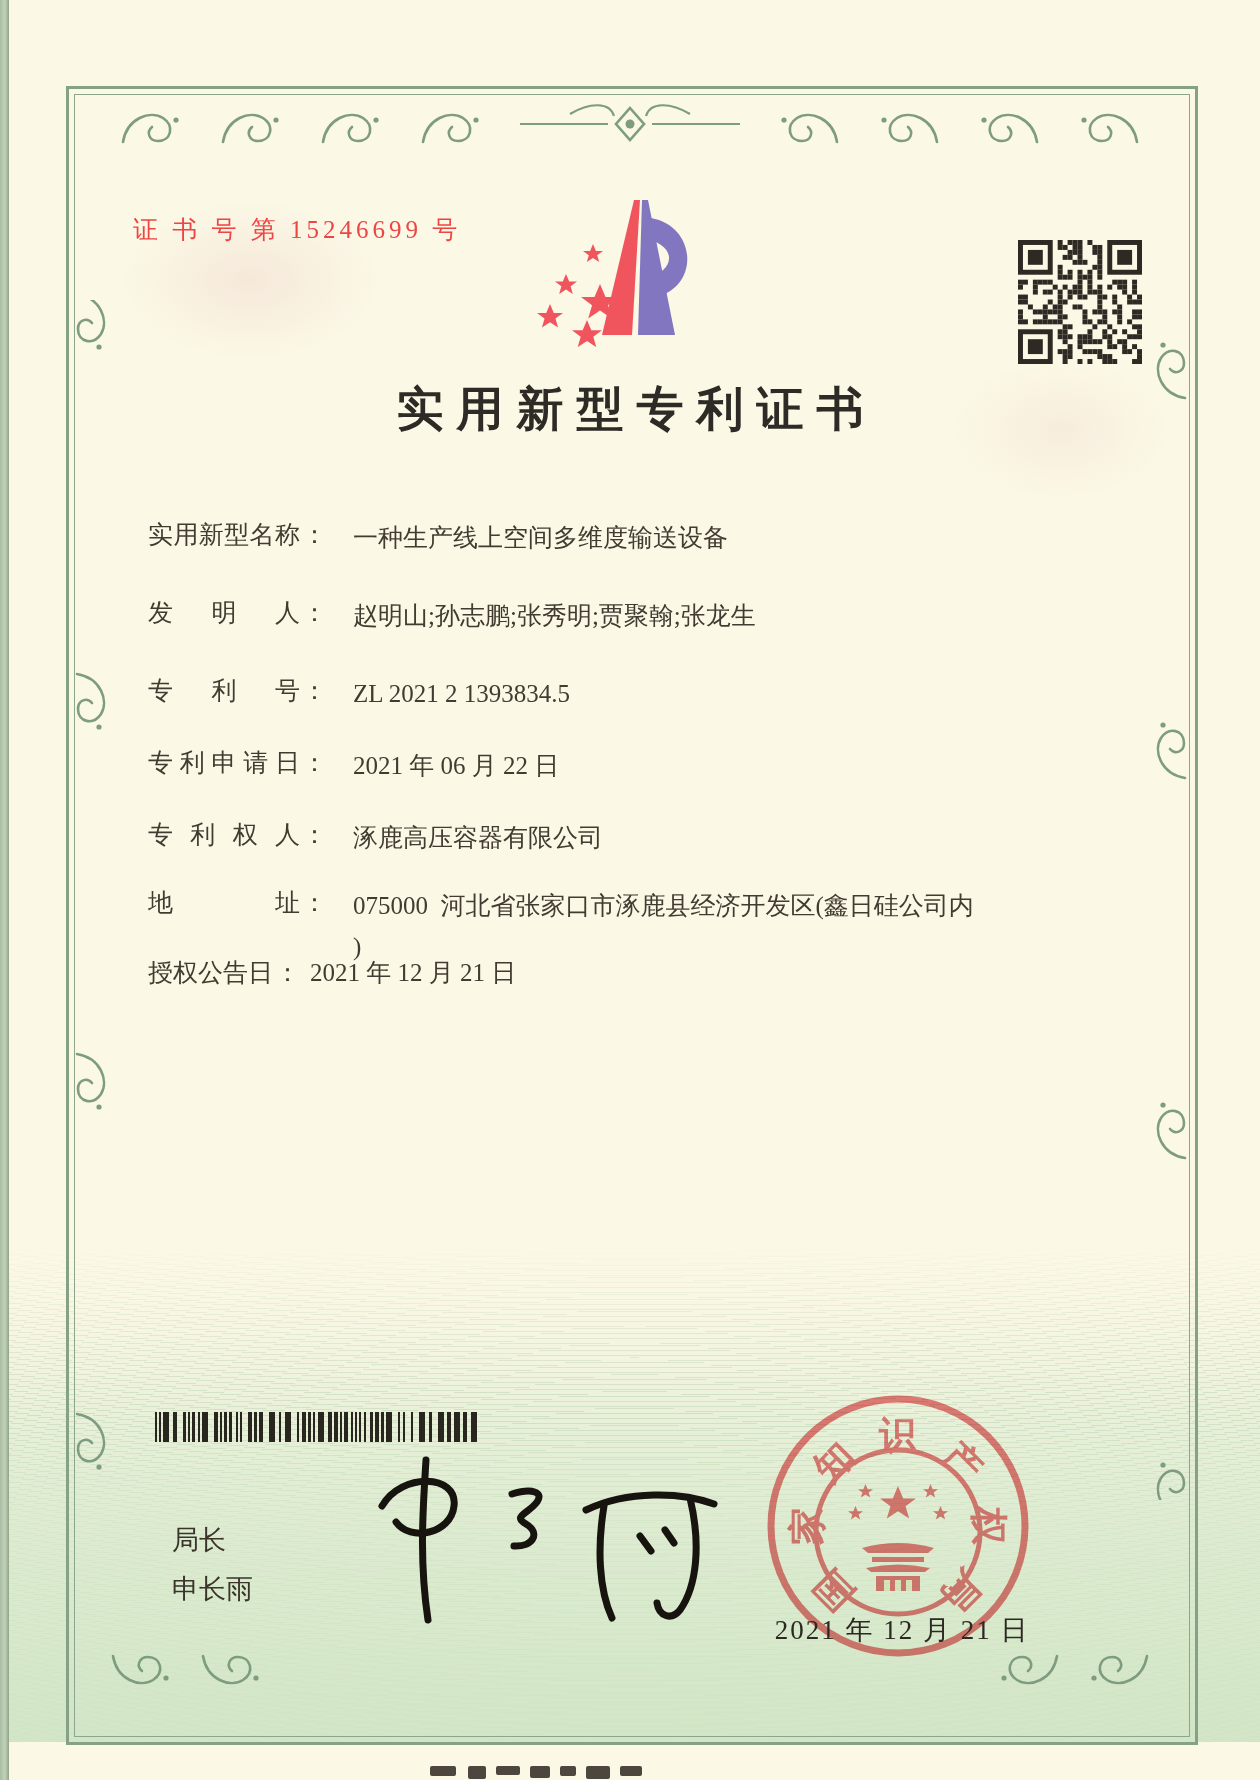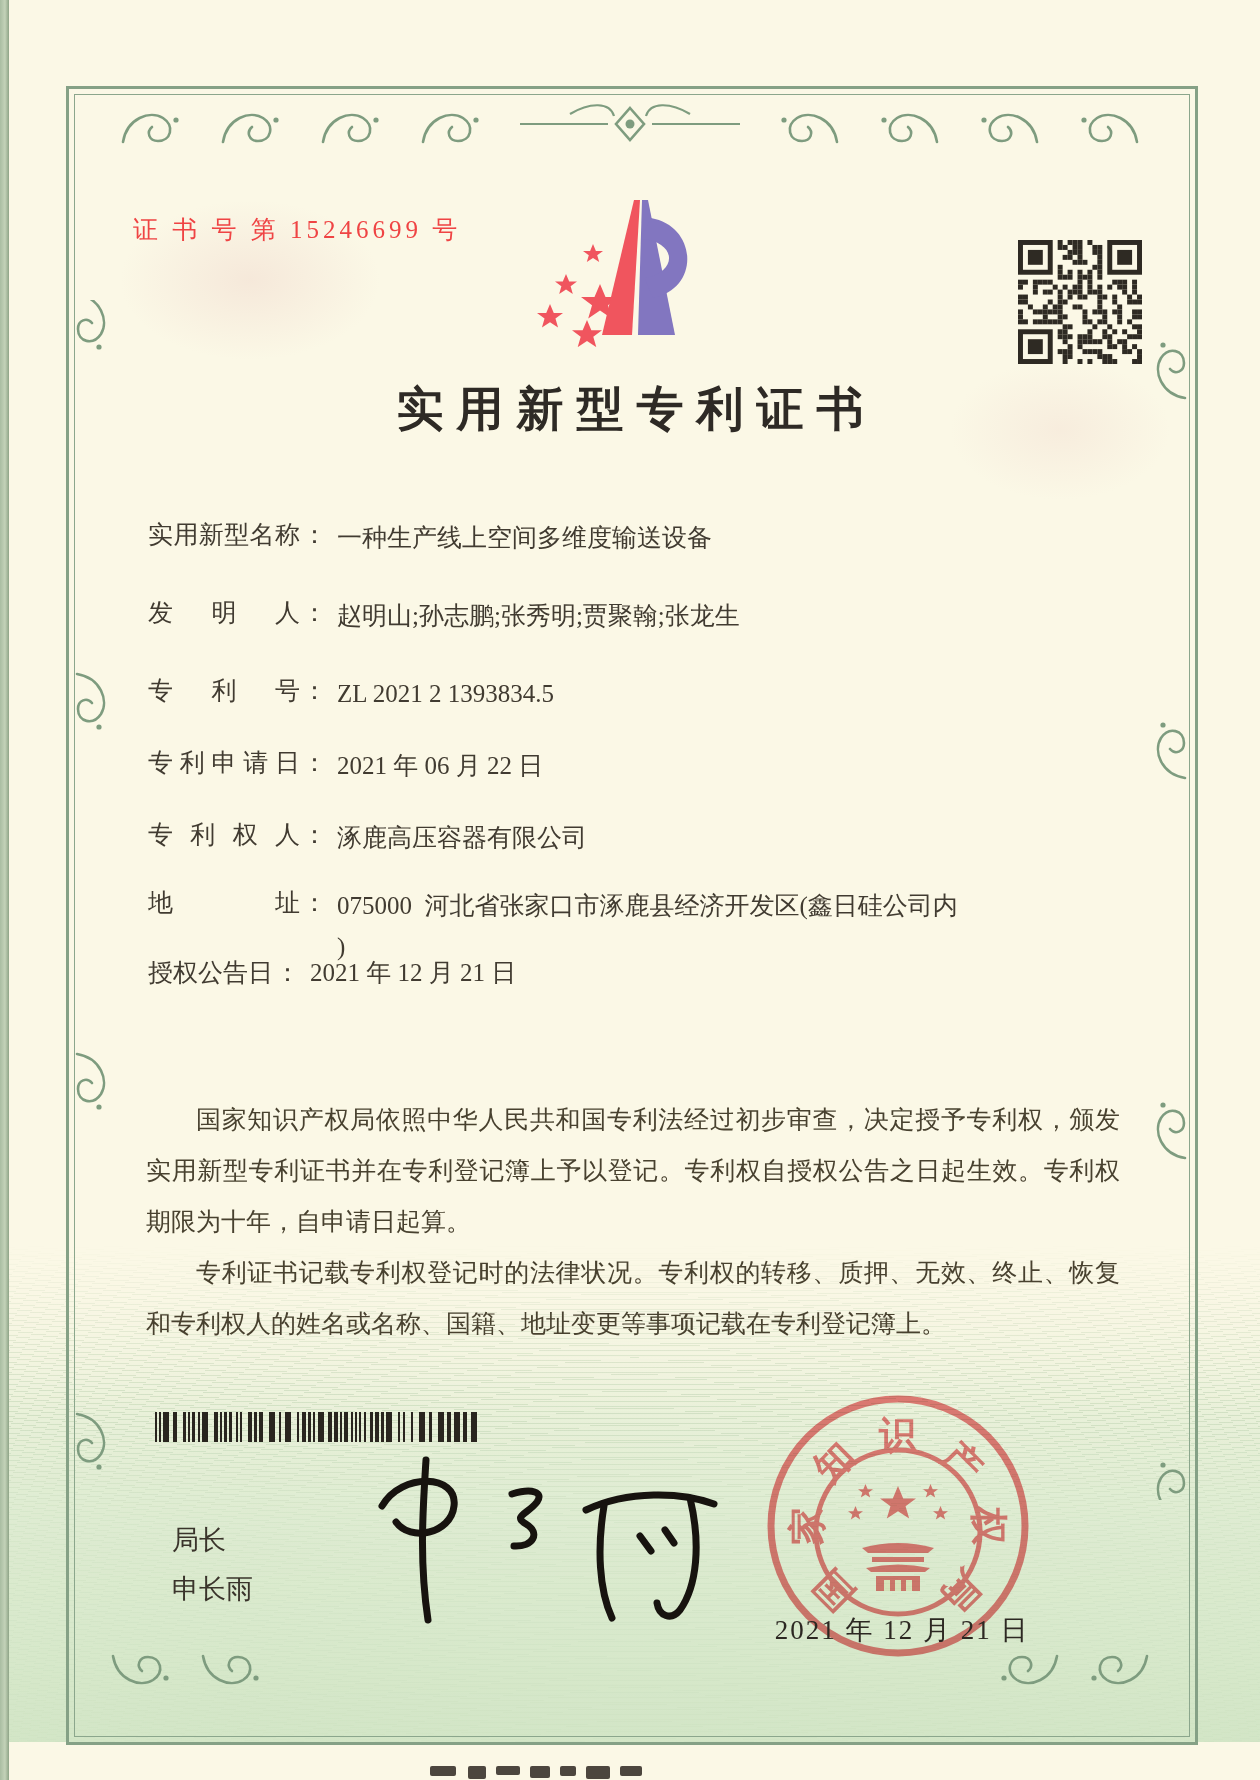--- a/index.html
+++ b/index.html
@@ -28,21 +28,21 @@
   .frame-inner{position:absolute;left:74px;top:94px;right:70px;bottom:43px;
       border:1px solid #8ba68c;}
   .flourish{position:absolute;color:#7e9c7f;}
   
   .cert-no{position:absolute;left:133px;top:213px;font-size:25px;letter-spacing:4px;color:#ef4444;}
   .title{position:absolute;left:0;right:0;top:378px;text-align:center;font-size:47px;font-weight:700;
          letter-spacing:13px;text-indent:13px;color:#2e2a25;}
   .row{position:absolute;left:148px;font-size:25px;color:#413b31;}
   .lbl{display:inline-block;width:152px;text-align:justify;text-align-last:justify;vertical-align:top;}
   .colon{display:inline-block;vertical-align:top;margin:0 10px 0 2px;}
-  .val{display:inline-block;vertical-align:top;max-width:800px;white-space:pre-wrap;line-height:1.62;}
+  .val{display:inline-block;vertical-align:top;max-width:800px;white-space:pre-wrap;line-height:1.62;margin-left:16px;}
   .grant-right{position:absolute;left:712px;top:0;white-space:nowrap;}
   .paras{position:absolute;left:146px;top:1094px;width:974px;font-size:25px;line-height:2.04;
          text-align:justify;color:#48412f;}
   .paras p{margin:0;text-indent:2em;}
   .barcode{position:absolute;left:155px;top:1412px;width:322px;height:30px;}
   .barcode div{position:absolute;top:0;bottom:0;background:#29251f;}
   .signer{position:absolute;left:172px;top:1516px;font-size:27px;line-height:1.82;color:#3a342b;}
   .signature{position:absolute;left:360px;top:1448px;}
   .seal{position:absolute;left:762px;top:1390px;mix-blend-mode:multiply;opacity:.92;}
   .seal text{font-family:"Liberation Serif","DejaVu Serif",serif;font-weight:700;}
@@ -394,24 +394,20 @@
   </div>
   <div class="row" style="top:886px">
     <span class="lbl">地址</span><span class="colon">：</span><span class="val">075000  河北省张家口市涿鹿县经济开发区(鑫日硅公司内
 )</span>
   </div>
 
   <div class="row" style="top:956px;width:974px">
     <span>授权公告日</span><span class="colon">：</span><span>2021 年 12 月 21 日</span>
   </div>
 
-  <div class="paras">
-    <p>国家知识产权局依照中华人民共和国专利法经过初步审查，决定授予专利权，颁发实用新型专利证书并在专利登记簿上予以登记。专利权自授权公告之日起生效。专利权期限为十年，自申请日起算。</p>
-    <p>专利证书记载专利权登记时的法律状况。专利权的转移、质押、无效、终止、恢复和专利权人的姓名或名称、国籍、地址变更等事项记载在专利登记簿上。</p>
-  </div>
 
   <div class="barcode" id="barcode">
       <div style="left: 0px; width: 2px;"></div>
       <div style="left: 4px; width: 2px;"></div>
       <div style="left: 8px; width: 6px;"></div>
       <div style="left: 18px; width: 4px;"></div>
       <div style="left: 28px; width: 3px;"></div>
       <div style="left: 33px; width: 2px;"></div>
       <div style="left: 37px; width: 3px;"></div>
       <div style="left: 43px; width: 2px;"></div>

